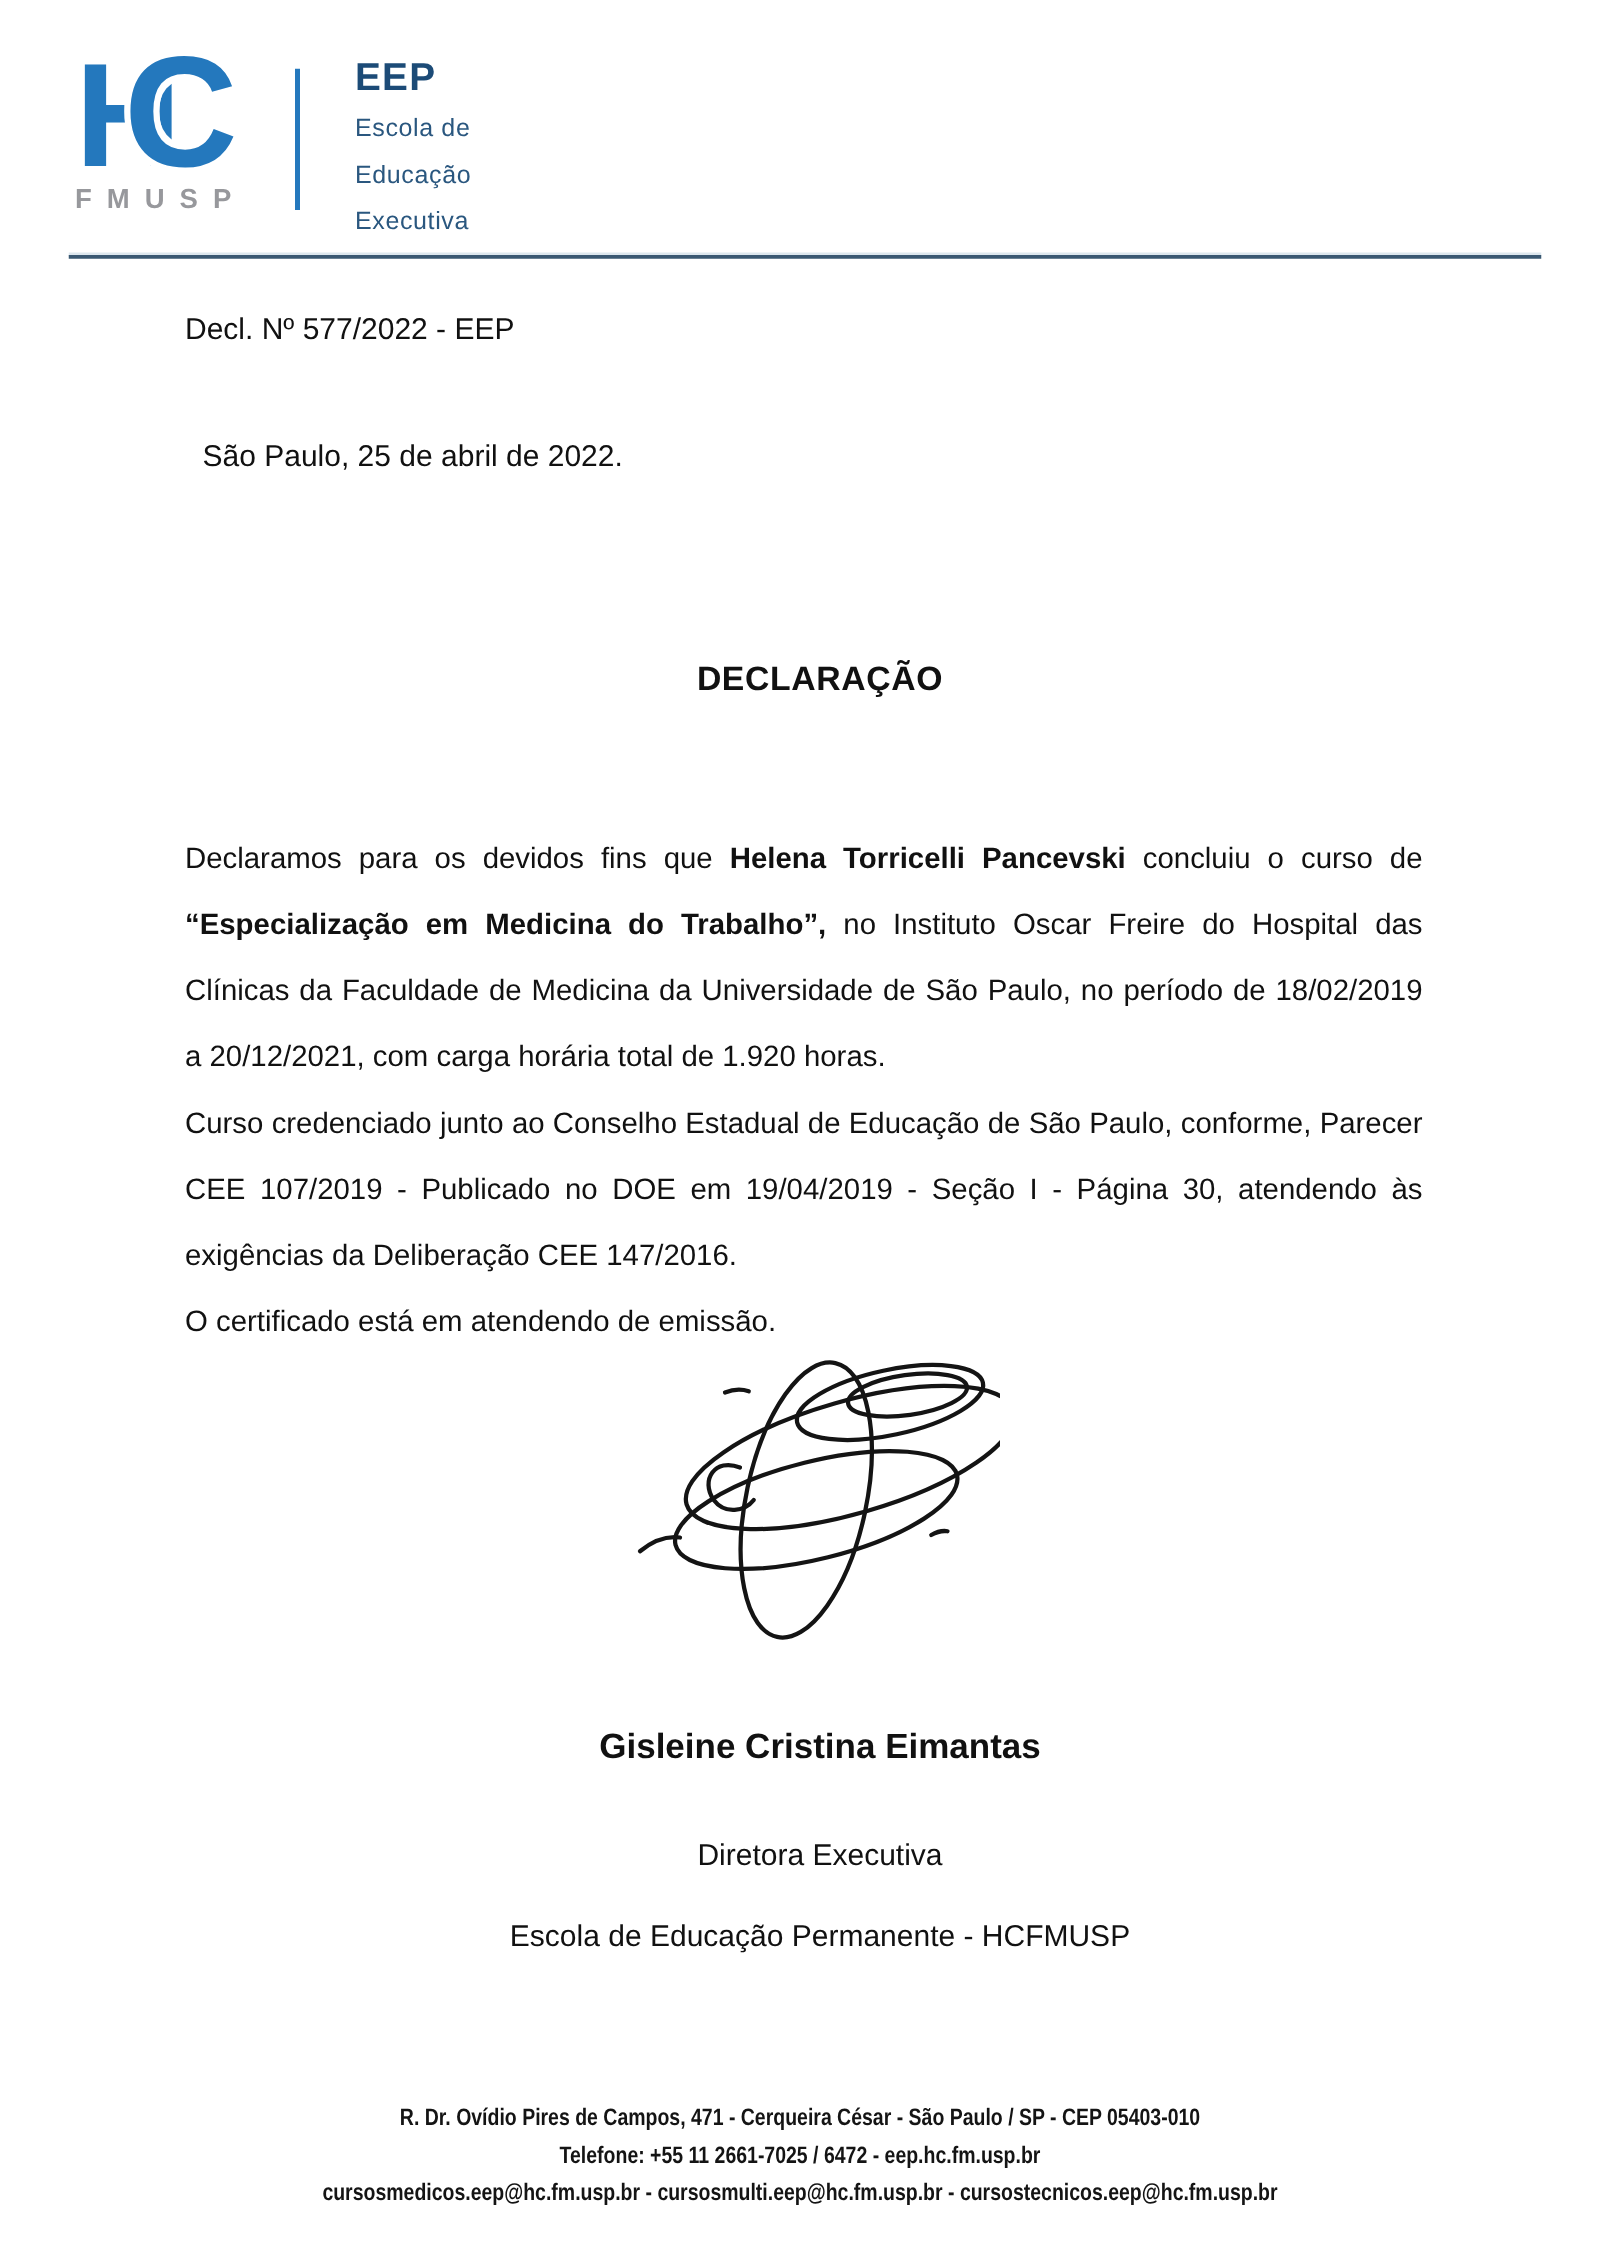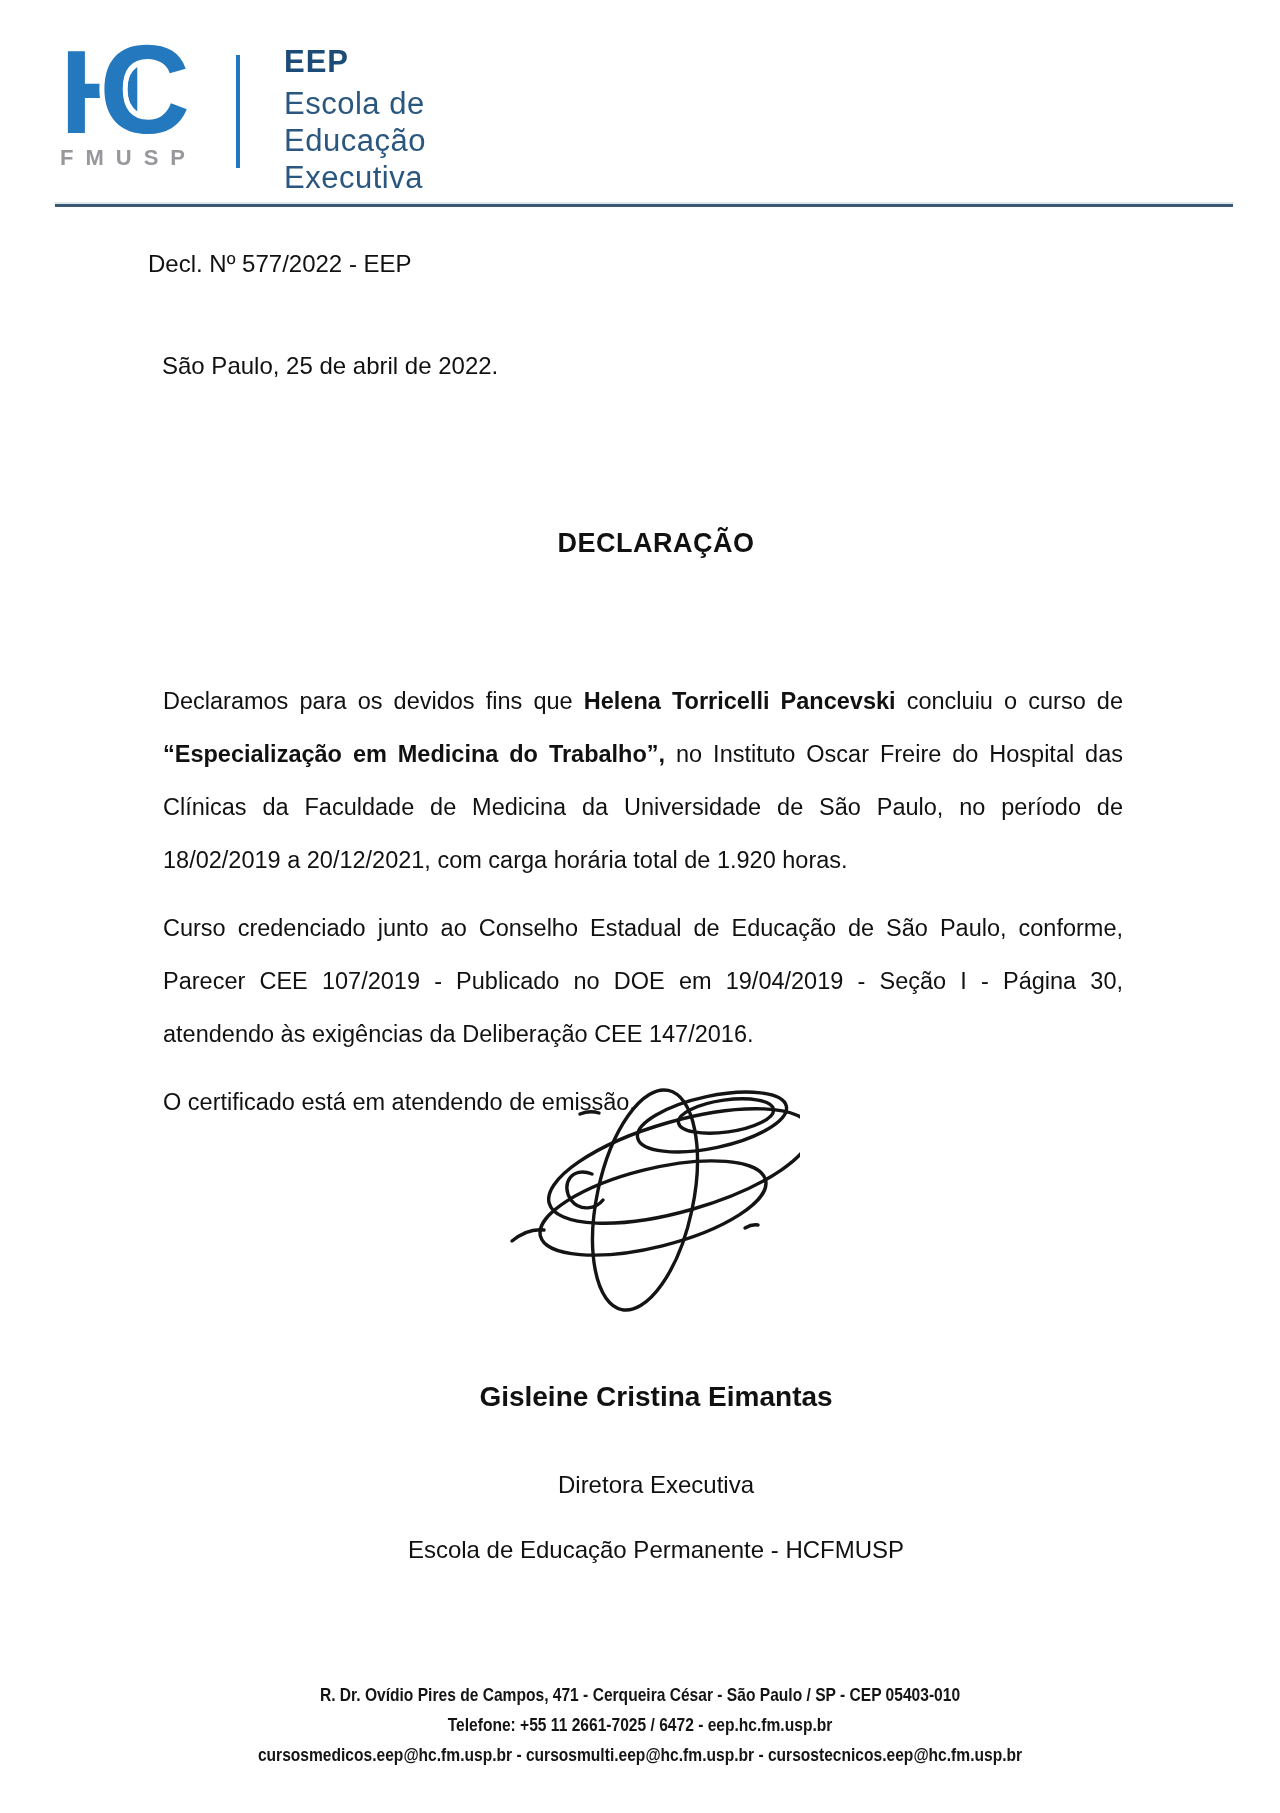--- a/index.html
+++ b/index.html
@@ -35,21 +35,21 @@
     position: absolute; left: 236px; top: 55px;
     width: 4px; height: 113px;
     background: var(--hc-blue, #2478bd);
   }
   .logo-text { position: absolute; left: 256px; top: 44px; margin-left: 28px; }
   .logo-eep {
     font-size: 31px; font-weight: 700; color: var(--eep-navy, #1c4b77);
     margin-bottom: 5px; letter-spacing: 1px;
   }
   .logo-school-line {
-    font-size: 31px; font-weight: 400; color: var(--school-navy, #2a577f);
+    font-size: 20px; font-weight: 400; color: var(--school-navy, #2a577f);
     line-height: 37px; letter-spacing: 0.5px;
   }
   .header-rule {
     position: absolute; left: 55px; top: 204px;
     width: 1178px; height: 3px;
     background: var(--rule, #3a5872);
     box-shadow: 0 -2px 0 #dde7ee;
   }
 
   
@@ -57,21 +57,21 @@
   .date-line  { position: absolute; left: 162px; top: 352px; font-size: 24px; }
   .doc-title  {
     position: absolute; left: 656px; top: 528px; transform: translateX(-50%);
     font-size: 27px; font-weight: 700; letter-spacing: 0.5px; white-space: nowrap;
   }
   .body-text {
     position: absolute; left: 148px; top: 660px; width: 990px;
     font-size: 23.5px; line-height: 53px;
     text-align: justify;
   }
-  .body-text p { margin: 15px; }
+  .body-text p { margin: 0; }
 
   
   .signature-svg { position: absolute; left: 440px; top: 1060px; }
   .sig-line { position: absolute; left: 656px; transform: translateX(-50%); white-space: nowrap; }
   .sig-name { top: 1381px; font-size: 28px; font-weight: 700; }
   .sig-role { top: 1471px; font-size: 24px; }
   .sig-org  { top: 1536px; font-size: 24px; }
 
   
   .footer {

